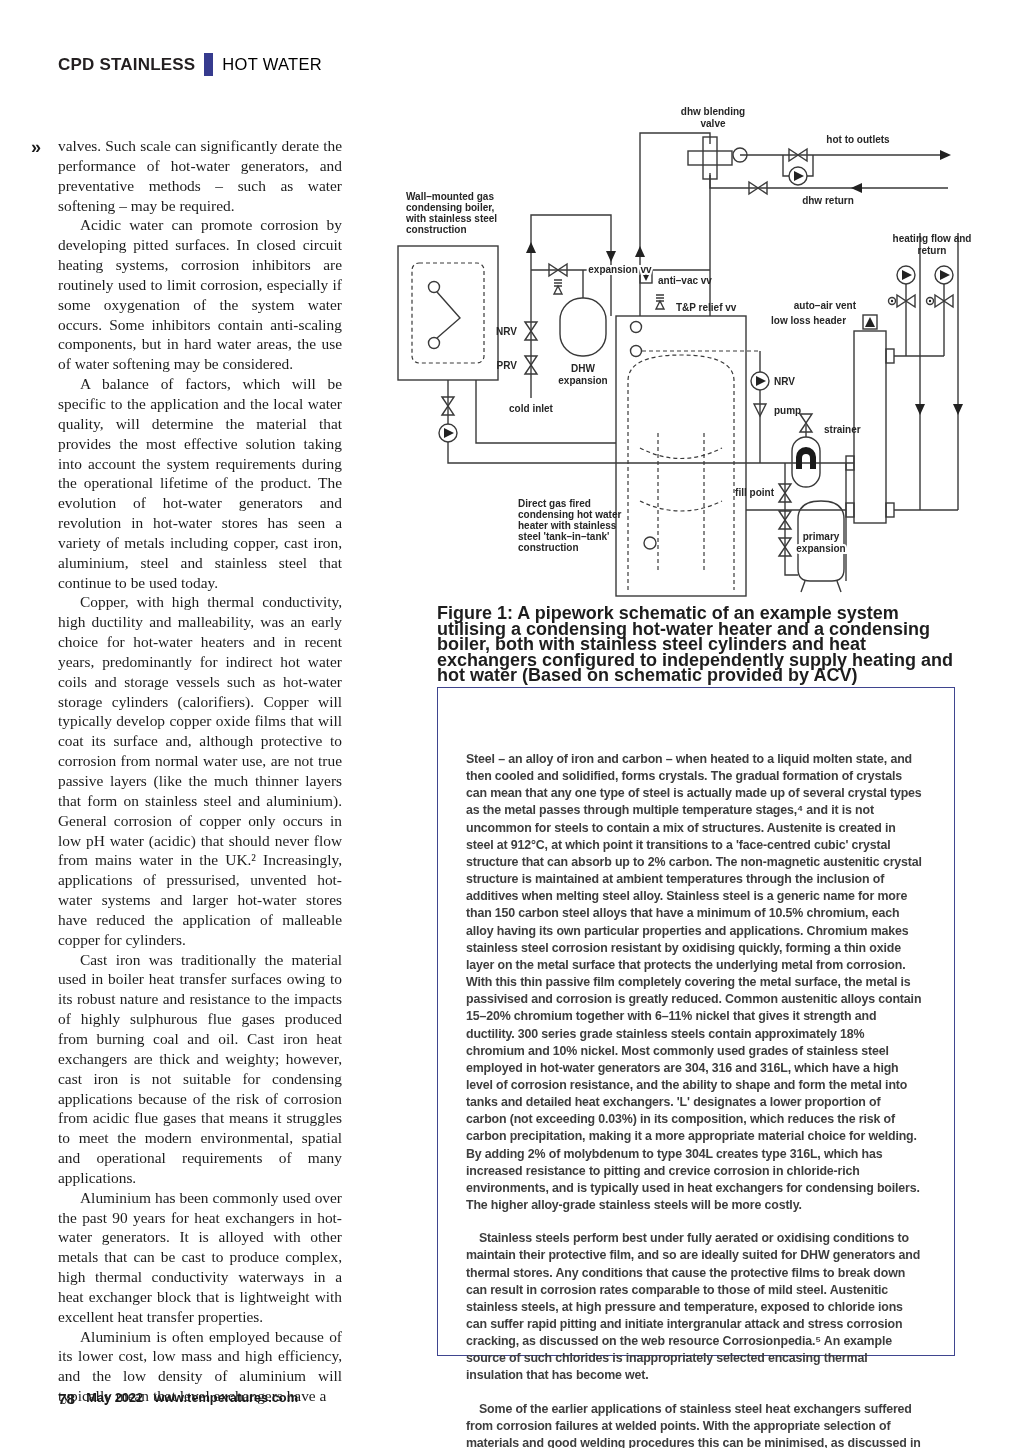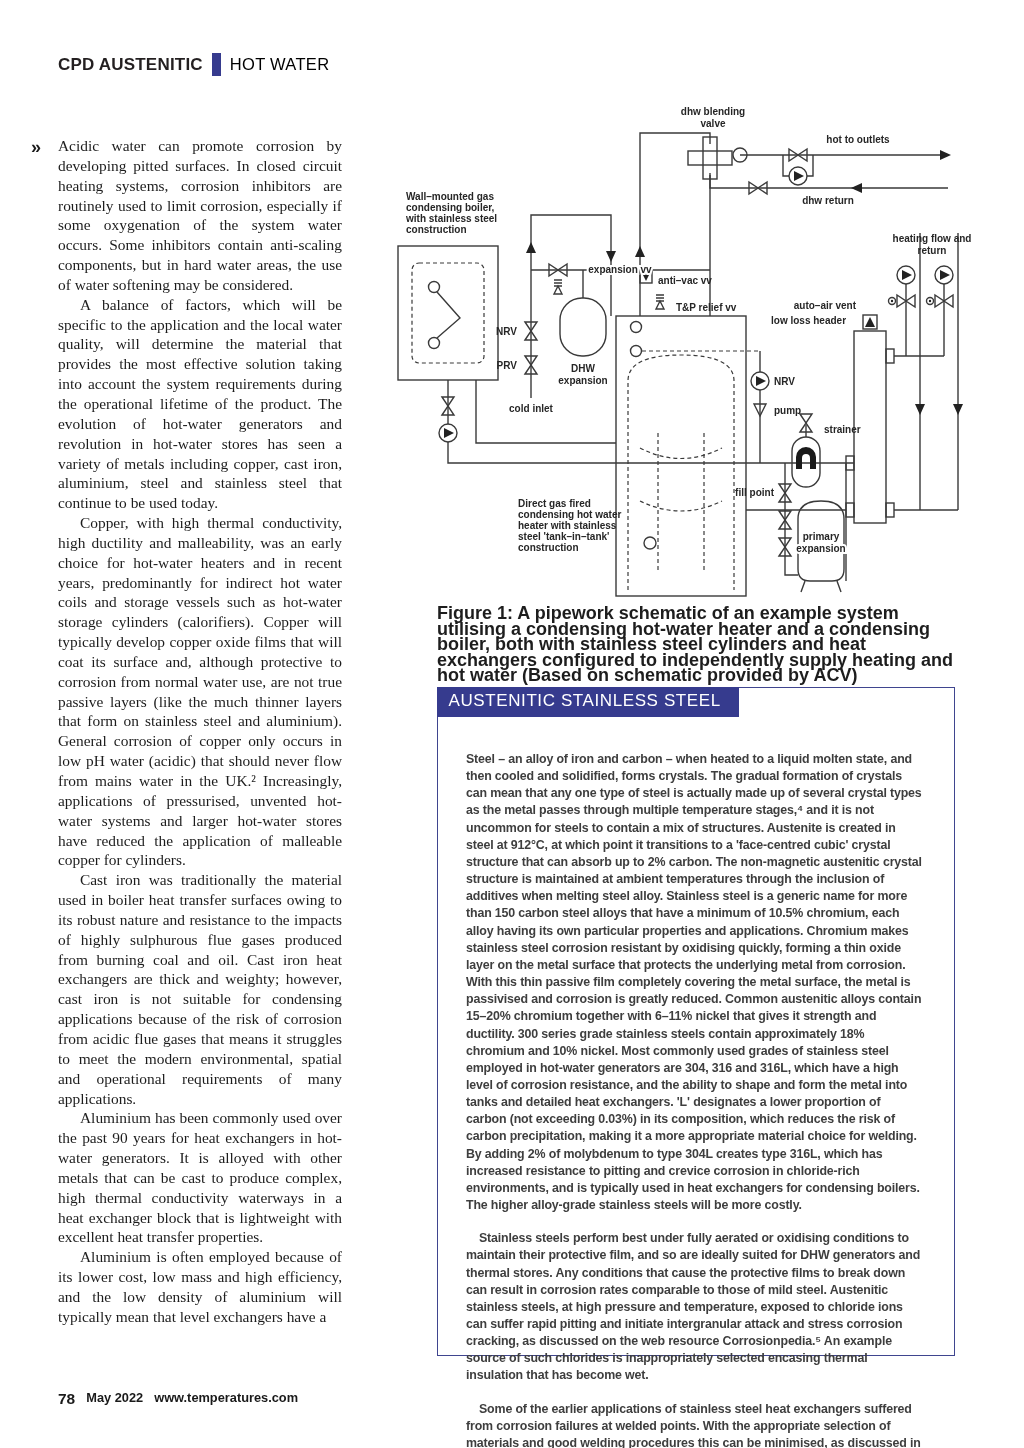--- a/index.html
+++ b/index.html
@@ -46,28 +46,29 @@
   .footer{position:absolute;left:58px;top:1390px;display:flex;align-items:flex-start;gap:11px;}
   .page-num{font-size:15.5px;font-weight:800;color:#1a1a1a;}
   .footer-issue,.footer-site{font-size:12.8px;font-weight:700;color:#1a1a1a;}
 </style>
 </head>
 <body>
 
 <div class="page">
 
   <div class="kicker-row">
-    <span class="kicker">CPD AUSTENITIC</span>
+    <span class="kicker">CPD STAINLESS</span>
     <span class="kicker-bar"></span>
     <span class="section-label">HOT WATER</span>
   </div>
 
   <div class="lead-mark">»</div>
 
   <div class="left-col">
+    <p>valves. Such scale can significantly derate the performance of hot-water generators, and preventative methods – such as water softening – may be required.</p>
     <p>Acidic water can promote corrosion by developing pitted surfaces. In closed circuit heating systems, corrosion inhibitors are routinely used to limit corrosion, especially if some oxygenation of the system water occurs. Some inhibitors contain anti-scaling components, but in hard water areas, the use of water softening may be considered.</p>
     <p>A balance of factors, which will be specific to the application and the local water quality, will determine the material that provides the most effective solution taking into account the system requirements during the operational lifetime of the product. The evolution of hot-water generators and revolution in hot-water stores has seen a variety of metals including copper, cast iron, aluminium, steel and stainless steel that continue to be used today.</p>
     <p>Copper, with high thermal conductivity, high ductility and malleability, was an early choice for hot-water heaters and in recent years, predominantly for indirect hot water coils and storage vessels such as hot-water storage cylinders (calorifiers). Copper will typically develop copper oxide films that will coat its surface and, although protective to corrosion from normal water use, are not true passive layers (like the much thinner layers that form on stainless steel and aluminium). General corrosion of copper only occurs in low pH water (acidic) that should never flow from mains water in the UK.² Increasingly, applications of pressurised, unvented hot-water systems and larger hot-water stores have reduced the application of malleable copper for cylinders.</p>
     <p>Cast iron was traditionally the material used in boiler heat transfer surfaces owing to its robust nature and resistance to the impacts of highly sulphurous flue gases produced from burning coal and oil. Cast iron heat exchangers are thick and weighty; however, cast iron is not suitable for condensing applications because of the risk of corrosion from acidic flue gases that means it struggles to meet the modern environmental, spatial and operational requirements of many applications.</p>
     <p>Aluminium has been commonly used over the past 90 years for heat exchangers in hot-water generators. It is alloyed with other metals that can be cast to produce complex, high thermal conductivity waterways in a heat exchanger block that is lightweight with excellent heat transfer properties.</p>
     <p>Aluminium is often employed because of its lower cost, low mass and high efficiency, and the low density of aluminium will typically mean that level exchangers have a</p>
   </div>
 
   <div class="diagram">
     <svg viewBox="0 0 600 500" xmlns="http://www.w3.org/2000/svg">
@@ -232,21 +233,20 @@
       <text class="d-label" x="130" y="437">steel 'tank–in–tank'</text>
       <text class="d-label" x="130" y="448">construction</text>
       <text class="d-label d-halo" x="433" y="437" text-anchor="middle">primary</text>
       <text class="d-label d-halo" x="433" y="449" text-anchor="middle">expansion</text>
     </svg>
   </div>
 
   <div class="caption">Figure 1: A pipework schematic of an example system utilising a condensing hot-water heater and a condensing boiler, both with stainless steel cylinders and heat exchangers configured to independently supply heating and hot water (Based on schematic provided by ACV)</div>
 
   <div class="panel">
-    <div class="panel-header">AUSTENITIC STAINLESS STEEL</div>
     <div class="panel-body">
       <p>Steel – an alloy of iron and carbon – when heated to a liquid molten state, and then cooled and solidified, forms crystals. The gradual formation of crystals can mean that any one type of steel is actually made up of several crystal types as the metal passes through multiple temperature stages,⁴ and it is not uncommon for steels to contain a mix of structures. Austenite is created in steel at 912°C, at which point it transitions to a 'face-centred cubic' crystal structure that can absorb up to 2% carbon. The non-magnetic austenitic crystal structure is maintained at ambient temperatures through the inclusion of additives when melting steel alloy. Stainless steel is a generic name for more than 150 carbon steel alloys that have a minimum of 10.5% chromium, each alloy having its own particular properties and applications. Chromium makes stainless steel corrosion resistant by oxidising quickly, forming a thin oxide layer on the metal surface that protects the underlying metal from corrosion. With this thin passive film completely covering the metal surface, the metal is passivised and corrosion is greatly reduced. Common austenitic alloys contain 15–20% chromium together with 6–11% nickel that gives it strength and ductility. 300 series grade stainless steels contain approximately 18% chromium and 10% nickel. Most commonly used grades of stainless steel employed in hot-water generators are 304, 316 and 316L, which have a high level of corrosion resistance, and the ability to shape and form the metal into tanks and detailed heat exchangers. 'L' designates a lower proportion of carbon (not exceeding 0.03%) in its composition, which reduces the risk of carbon precipitation, making it a more appropriate material choice for welding. By adding 2% of molybdenum to type 304L creates type 316L, which has increased resistance to pitting and crevice corrosion in chloride-rich environments, and is typically used in heat exchangers for condensing boilers. The higher alloy-grade stainless steels will be more costly.</p>
       <p>Stainless steels perform best under fully aerated or oxidising conditions to maintain their protective film, and so are ideally suited for DHW generators and thermal stores. Any conditions that cause the protective films to break down can result in corrosion rates comparable to those of mild steel. Austenitic stainless steels, at high pressure and temperature, exposed to chloride ions can suffer rapid pitting and initiate intergranular attack and stress corrosion cracking, as discussed on the web resource Corrosionpedia.⁵ An example source of such chlorides is inappropriately selected encasing thermal insulation that has become wet.</p>
       <p>Some of the earlier applications of stainless steel heat exchangers suffered from corrosion failures at welded points. With the appropriate selection of materials and good welding procedures this can be minimised, as discussed in a useful web article⁶ by Kasay Mwiks.</p>
     </div>
   </div>
 
   <div class="footer">
     <span class="page-num">78</span>
     <span class="footer-issue">May 2022</span>

